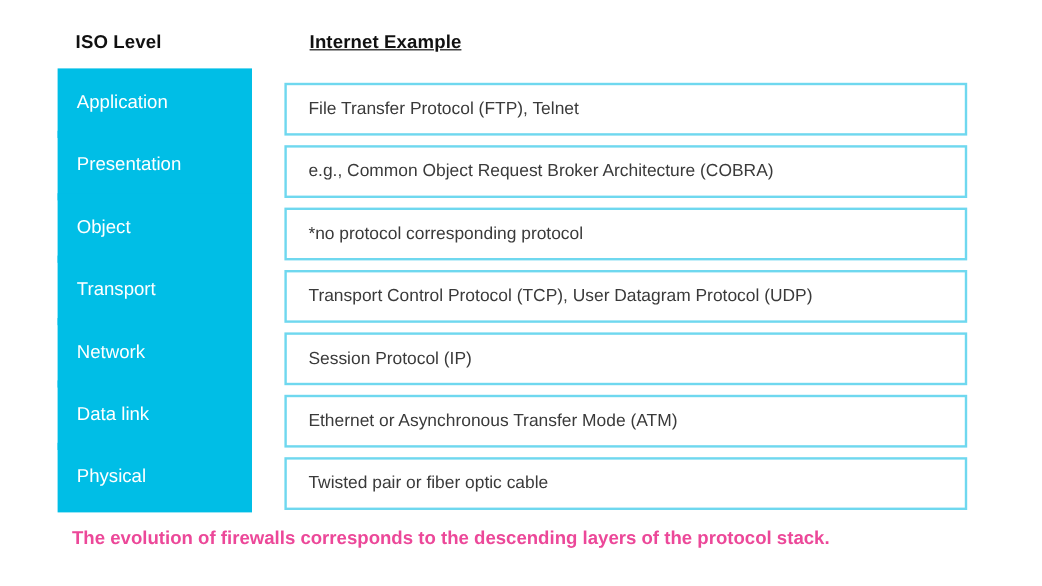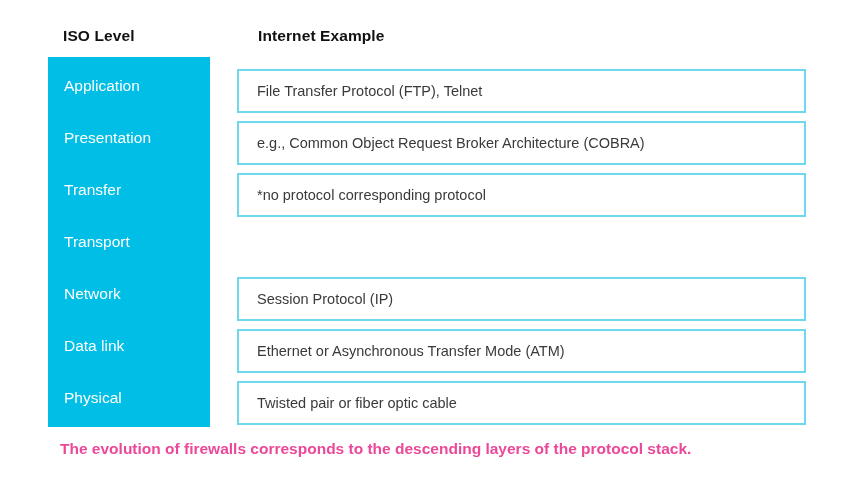--- a/index.html
+++ b/index.html
@@ -31,21 +31,21 @@
   }
   .col-head {
     position: absolute;
     font-size: 15.5px;
     font-weight: bold;
     color: #111111;
     letter-spacing: 0.1px;
     white-space: nowrap;
   }
   .col-head.iso  { left: 63px;  top: 0; }
-  .col-head.inet { left: 258px; top: 0; }
+  .col-head.inet { left: 258px; top: 0; text-decoration: underline; }
 
   
   .rows {
     position: absolute;
     left: 0;
     top: 57px;
     width: 868px;
   }
   .row {
     position: relative;
@@ -130,30 +130,33 @@
       <div class="level-chip">
         <span class="level-chip-label">Presentation</span>
       </div>
       <div class="example-box">
         <span class="example-box-label">e.g., Common Object Request Broker Architecture (COBRA)</span>
       </div>
     </div>
 
     <div class="row">
       <div class="level-chip">
-        <span class="level-chip-label">Transfer</span>
+        <span class="level-chip-label">Object</span>
       </div>
       <div class="example-box">
         <span class="example-box-label">*no protocol corresponding protocol</span>
       </div>
     </div>
 
     <div class="row">
       <div class="level-chip">
         <span class="level-chip-label">Transport</span>
+      </div>
+      <div class="example-box">
+        <span class="example-box-label">Transport Control Protocol (TCP), User Datagram Protocol (UDP)</span>
       </div>
     </div>
 
     <div class="row">
       <div class="level-chip">
         <span class="level-chip-label">Network</span>
       </div>
       <div class="example-box">
         <span class="example-box-label">Session Protocol (IP)</span>
       </div>

